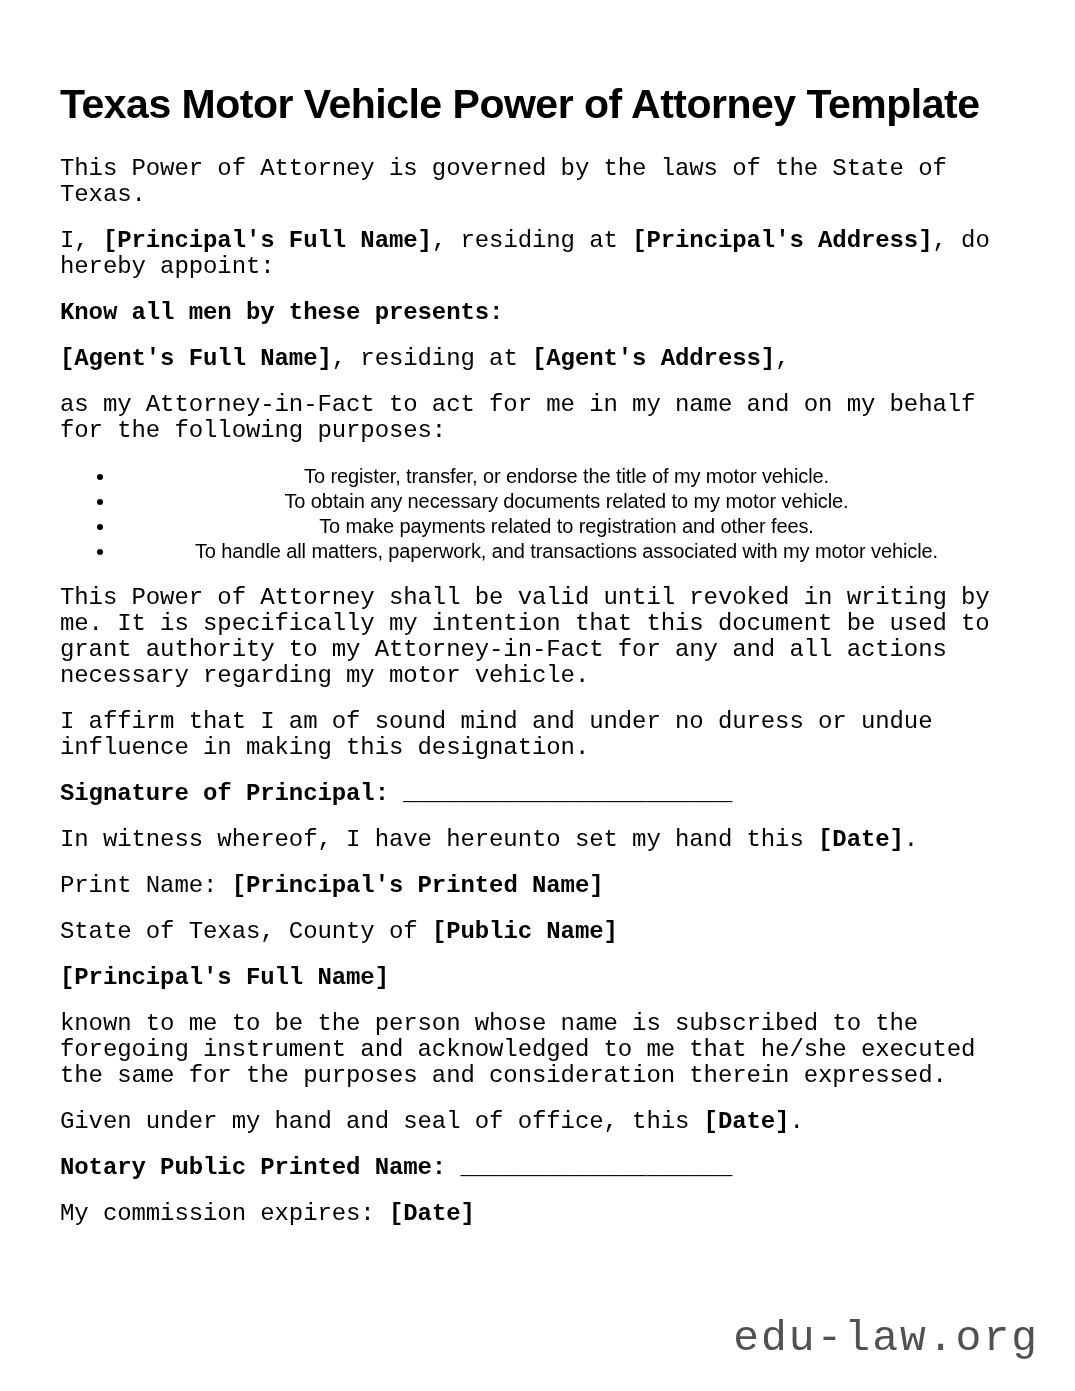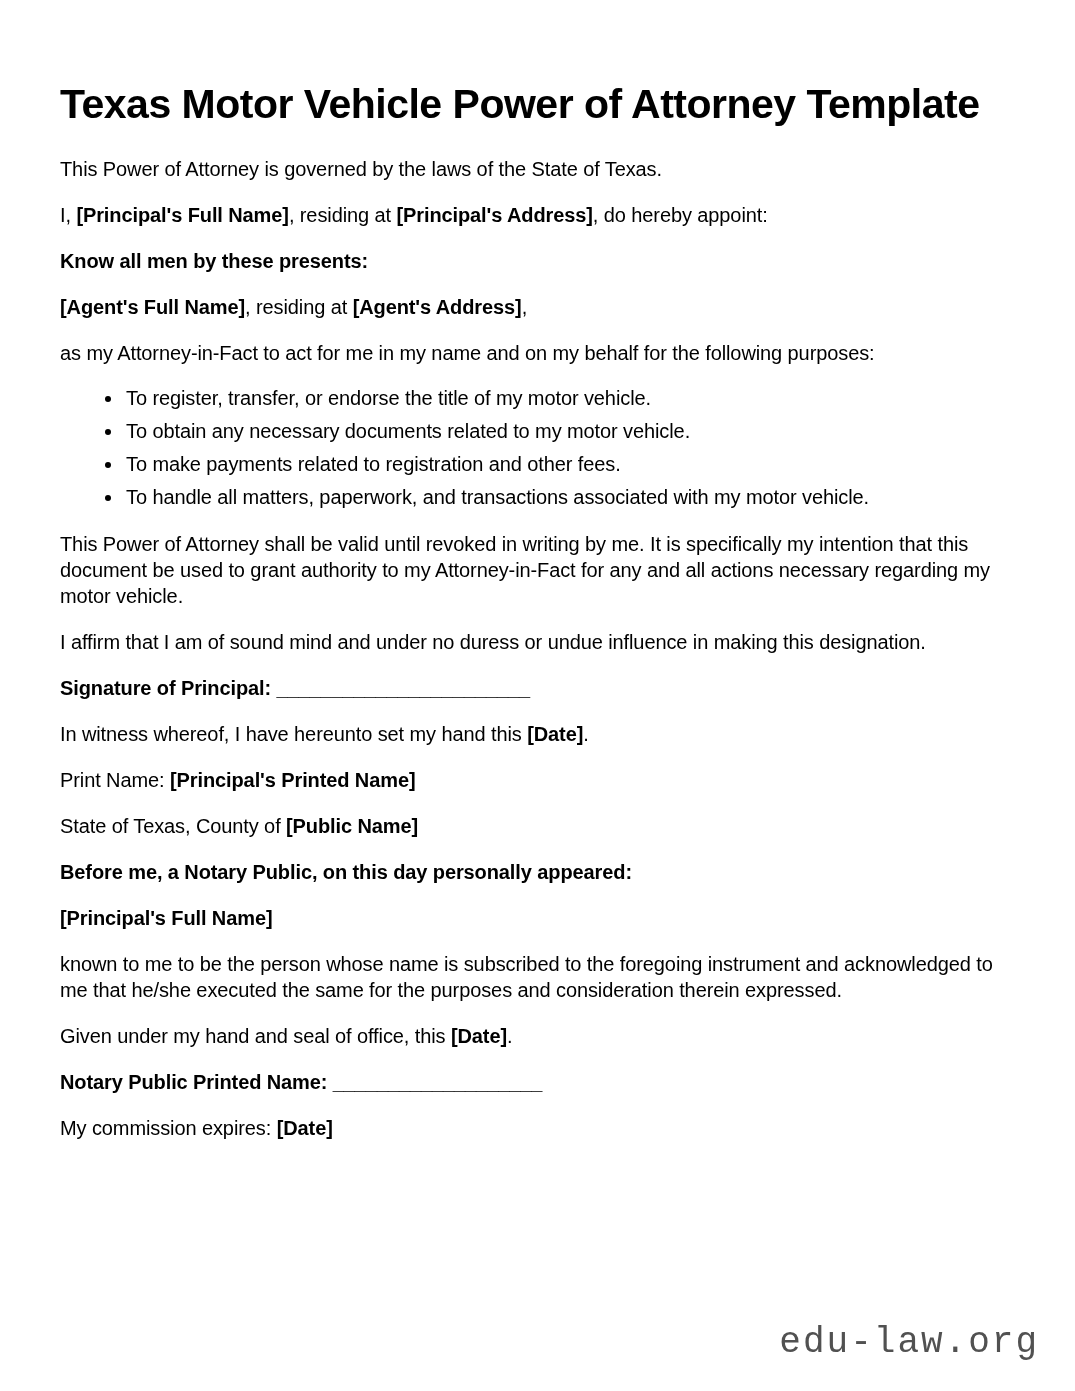--- a/index.html
+++ b/index.html
@@ -27,45 +27,47 @@
     box-sizing: content-box;
   }
   .doc h1 {
     font-size: 41px;
     line-height: 52px;
     font-weight: bold;
     letter-spacing: -0.5px;
     margin: 0 0 26px 0;
   }
   .doc p {
-    font-size: 20px;
+    font-size: 24px;
     line-height: 26px;
     margin: 0 0 20px 0;
     letter-spacing: -0.1px;
+    font-family: Liberation Mono, monospace;
   }
   .doc ul {
     margin: 0 0 21px 0;
     padding-left: 56px;
     font-size: 20px;
     line-height: 25px;
     letter-spacing: -0.1px;
   }
   .doc li {
-    margin: 8px;
+    margin: 0;
     padding-left: 2px;
+    text-align: center;
   }
   .doc strong {
     font-weight: bold;
   }
   .watermark {
     position: absolute;
     right: 36px;
     bottom: 28px;
     font-family: "Liberation Mono", monospace;
-    font-size: 36px;
+    font-size: 43px;
     letter-spacing: 2px;
     color: #515151;
     white-space: nowrap;
   }
 </style>
 </head>
 <body style="color: rgb(0, 0, 0); background: rgb(255, 255, 255);">
 
 <div class="page">
   <div class="doc" id="doc-blocks">
@@ -80,21 +82,20 @@
         <li>To obtain any necessary documents related to my motor vehicle.</li>
         <li>To make payments related to registration and other fees.</li>
         <li>To handle all matters, paperwork, and transactions associated with my motor vehicle.</li>
       </ul>
       <p><span>This Power of Attorney shall be valid until revoked in writing by me. It is specifically my intention that this document be used to grant authority to my Attorney-in-Fact for any and all actions necessary regarding my motor vehicle.</span></p>
       <p><span>I affirm that I am of sound mind and under no duress or undue influence in making this designation.</span></p>
       <p><strong>Signature of Principal: _______________________</strong></p>
       <p><span>In witness whereof, I have hereunto set my hand this </span><strong>[Date]</strong><span>.</span></p>
       <p><span>Print Name: </span><strong>[Principal's Printed Name]</strong></p>
       <p><span>State of Texas, County of </span><strong>[Public Name]</strong></p>
-      <p><strong>Before me, a Notary Public, on this day personally appeared:</strong></p>
       <p><strong>[Principal's Full Name]</strong></p>
       <p><span>known to me to be the person whose name is subscribed to the foregoing instrument and acknowledged to me that he/she executed the same for the purposes and consideration therein expressed.</span></p>
       <p><span>Given under my hand and seal of office, this </span><strong>[Date]</strong><span>.</span></p>
       <p><strong>Notary Public Printed Name: ___________________</strong></p>
       <p><span>My commission expires: </span><strong>[Date]</strong></p>
     </div>
   <div class="watermark" style="color: rgb(81, 81, 81);">edu-law.org</div>
 </div>
 
 </body></html>

